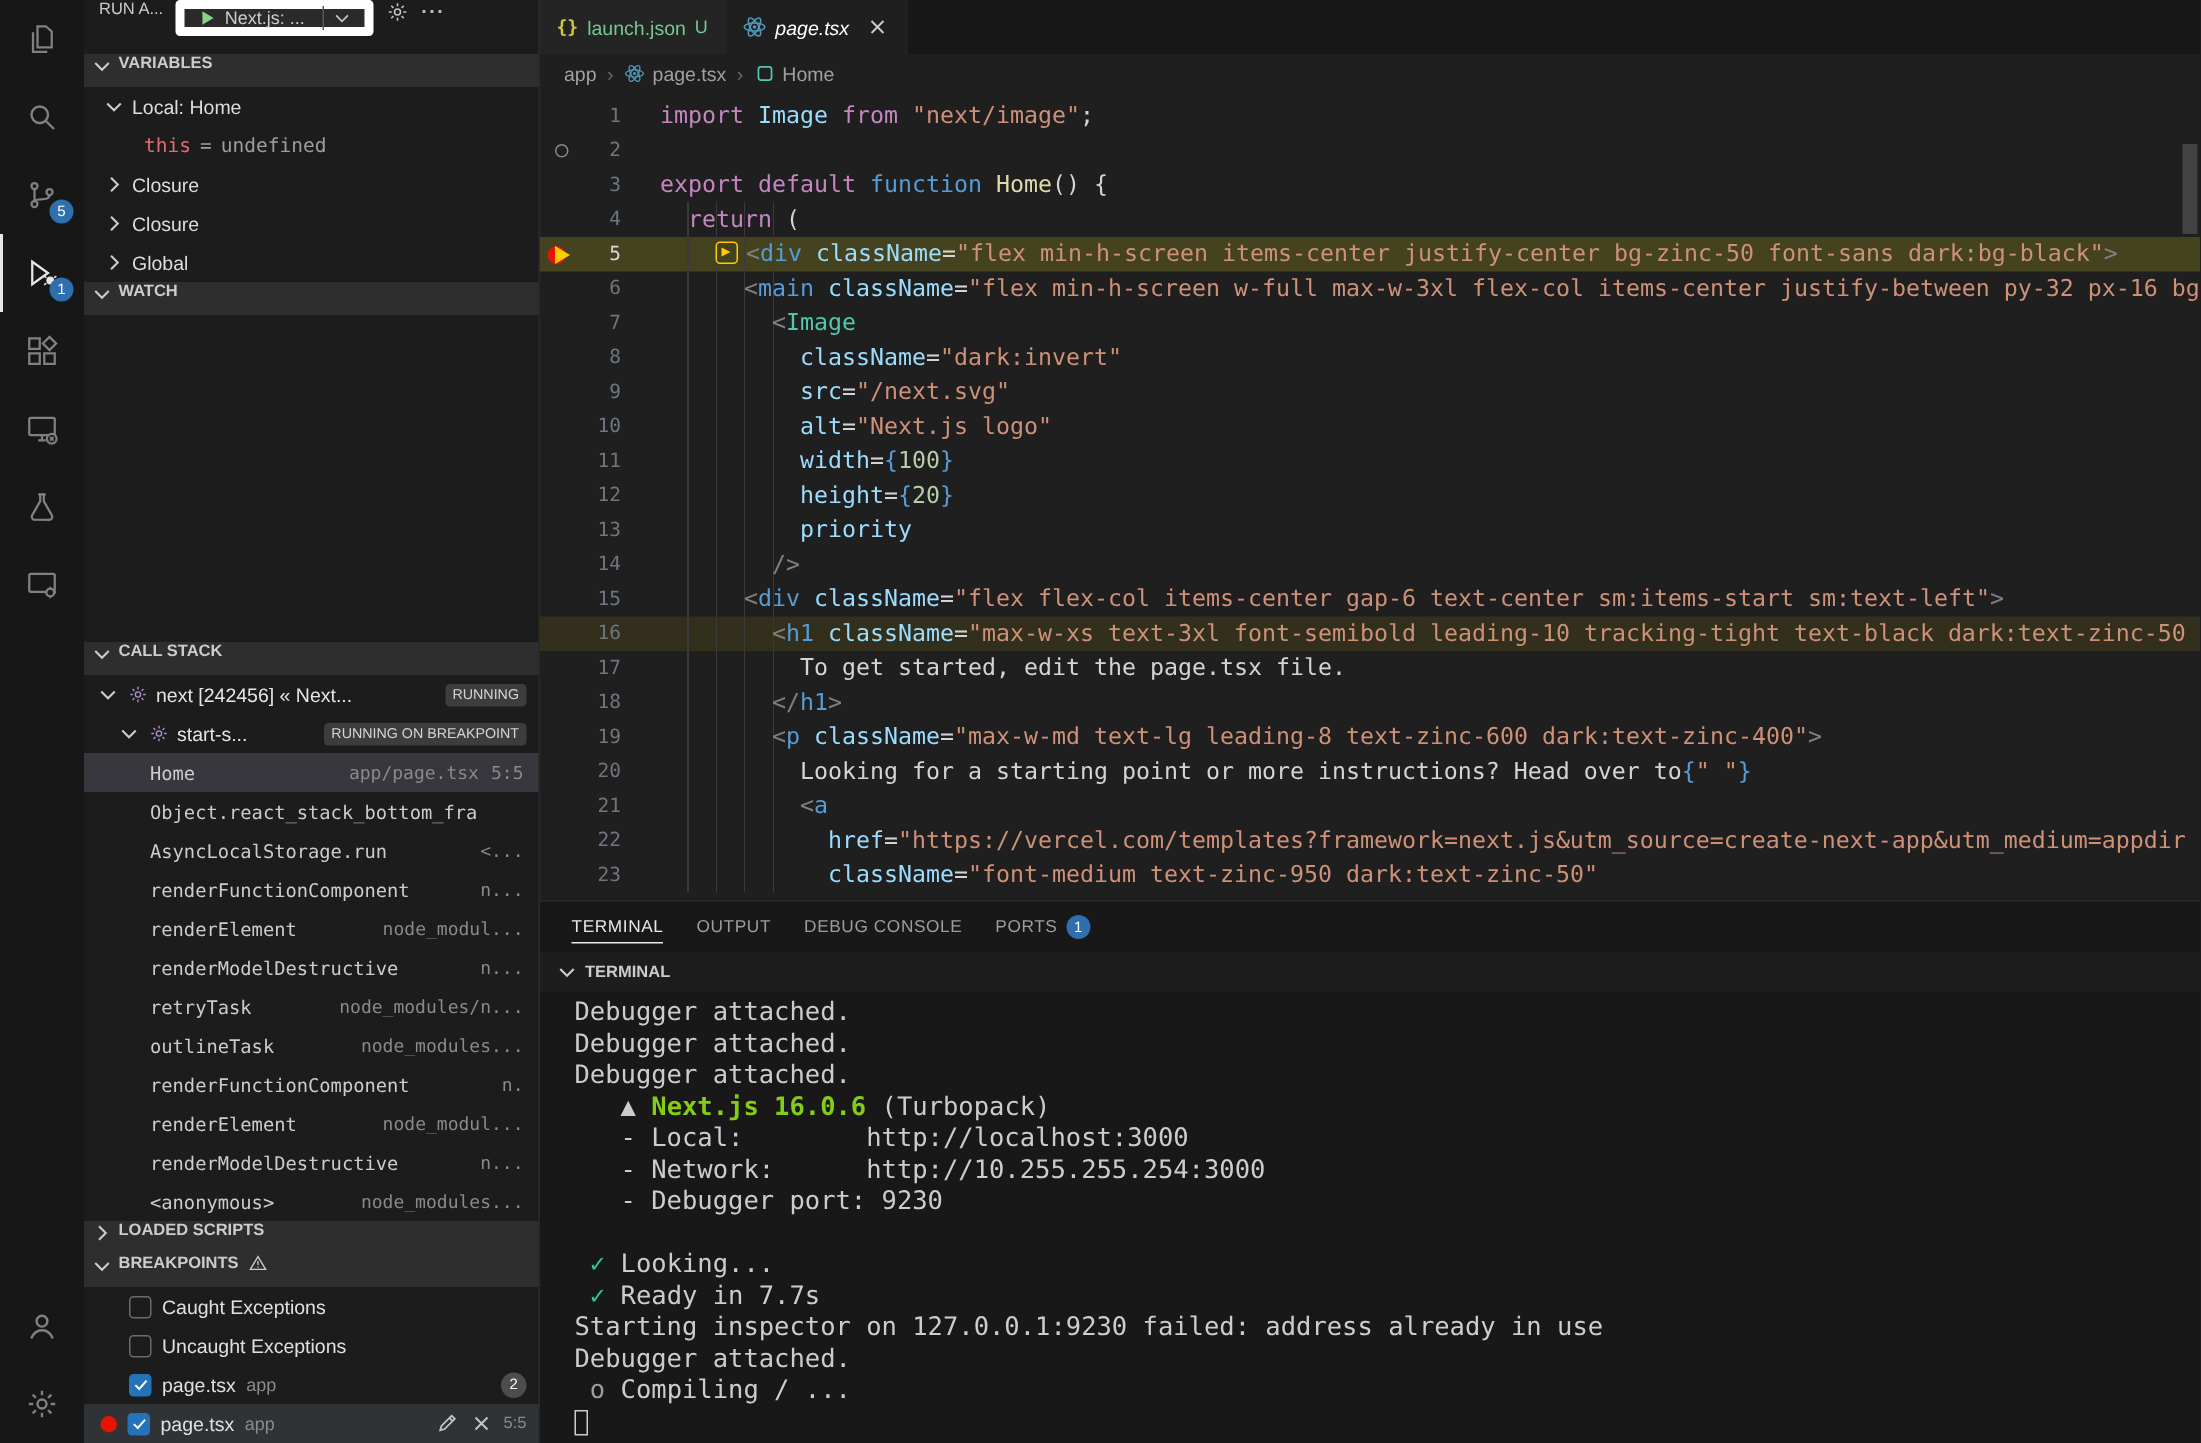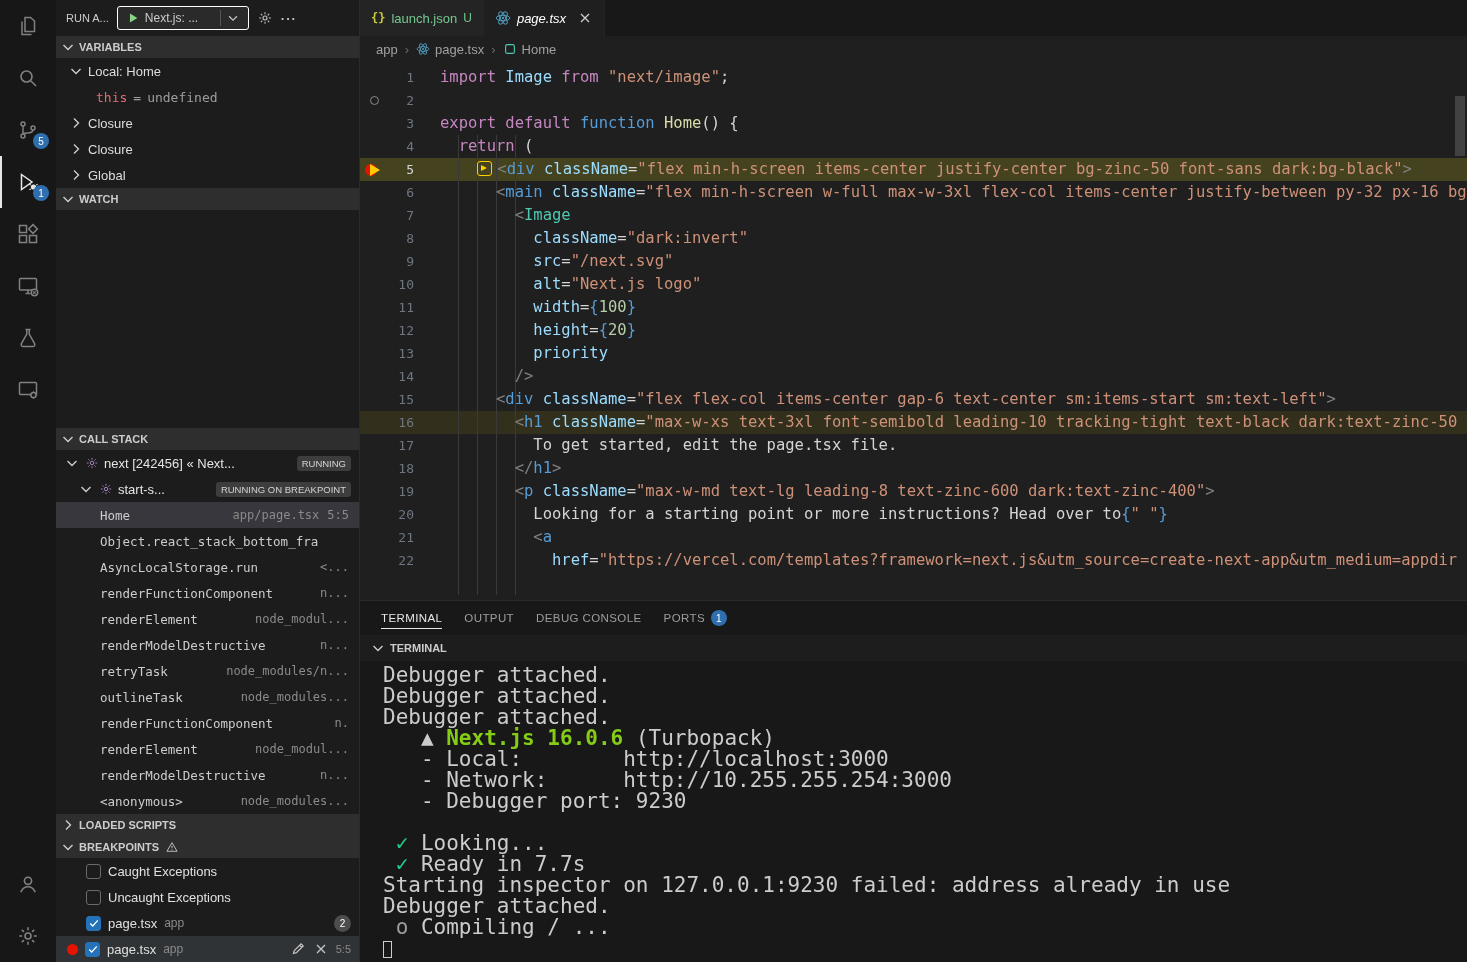--- a/index.html
+++ b/index.html
@@ -14,30 +14,30 @@
 
   
   .activitybar{width:56px;flex-shrink:0;background:#171717;display:flex;flex-direction:column;justify-content:space-between}
   .act-item{height:52px;display:flex;align-items:center;justify-content:center;position:relative;color:#818181;cursor:pointer}
   .act-item.active{color:#e7e7e7;box-shadow:inset 2px 0 0 #e7e7e7}
   .act-badge{position:absolute;right:7px;bottom:7px;min-width:16px;height:16px;border-radius:9px;background:#2f6fad;color:#fff;
     font-size:10px;display:flex;align-items:center;justify-content:center;padding:0 3px}
 
   
   .sidebar{width:304px;flex-shrink:0;background:#1c1c1c;border-right:1px solid #2b2b2b;display:flex;flex-direction:column;min-height:0}
-  .sb-header{height:36px;flex-shrink:0;display:flex;align-items:center;padding:0 10px;gap:8px}
+  .sb-header{height:36px;flex-shrink:0;display:flex;padding:0 10px;gap:8px}
   .sb-title{font-size:11px;color:#ccc;white-space:nowrap}
-  .cfg-picker{height:24px;width:132px;background:#2a2a2a;border:1px solid #ffffff;border-radius:3px;display:flex;align-items:center;
+  .cfg-picker{height:24px;width:132px;background:#2a2a2a;border:6px solid #ffffff;border-radius:3px;display:flex;align-items:center;
     padding:0 8px;gap:5px;cursor:pointer}
   .cfg-label{flex:1;font-size:12px;color:#ccc;white-space:nowrap;overflow:hidden;text-overflow:ellipsis}
   .cfg-sep{width:1px;height:16px;background:#555}
   .hdr-ic{color:#c5c5c5;cursor:pointer}
   .more-dots{color:#c5c5c5;font-weight:700;letter-spacing:1px;cursor:pointer}
 
-  .section-h{height:22px;flex-shrink:0;background:#2e2e2e;display:flex;align-items:center;padding:0 4px;gap:3px;
+  .section-h{height:22px;flex-shrink:0;background:#2e2e2e;display:flex;align-items:flex-start;padding:0 4px;gap:3px;
     font-size:11px;font-weight:700;color:#ccc;cursor:pointer}
   .chev{color:#ccc;flex-shrink:0}
   .warn-ic{color:#ccc;margin-left:4px}
 
   .tree-row{height:26px;flex-shrink:0;display:flex;align-items:center;gap:4px;padding:0 4px 0 12px;cursor:pointer;color:#ddd}
   .var-this{height:26px;flex-shrink:0;display:flex;align-items:center;gap:6px;padding-left:40px;
     font-family:"DejaVu Sans Mono",monospace;font-size:13px;cursor:pointer}
   .vn{color:#e06c75}.vsep{color:#9d9d9d}.vv{color:#9d9d9d}
   .watch-body{flex:1;min-height:0}
 
@@ -107,21 +107,21 @@
   .scroll-thumb{position:absolute;right:2px;top:34px;width:10px;height:60px;background:rgba(121,121,121,.4)}
 
   
   .panel{height:362px;flex-shrink:0;background:#181818;border-top:1px solid #2b2b2b;display:flex;flex-direction:column}
   .panel-tabs{height:34px;flex-shrink:0;display:flex;align-items:center;padding:0 12px;gap:4px}
   .ptab{display:flex;align-items:center;gap:6px;padding:0 9px;height:100%;font-size:11.5px;letter-spacing:.4px;color:#9d9d9d;cursor:pointer;position:relative}
   .ptab.active{color:#e7e7e7}
   .ptab.active::after{content:"";position:absolute;left:9px;right:9px;bottom:6px;height:1px;background:#e7e7e7}
   .ptab-badge{background:#2f6fad;color:#fff;font-size:10px;min-width:16px;height:16px;border-radius:8px;display:flex;align-items:center;justify-content:center}
   .term-header{height:26px;flex-shrink:0;display:flex;align-items:center;gap:4px;padding:0 10px;font-size:11px;font-weight:700;color:#ccc;background:#1d1d1d;cursor:pointer}
-  .term-content{flex:1;overflow:hidden;padding:4px 0 0 23px;font-family:"DejaVu Sans Mono",monospace;font-size:21px}
+  .term-content{flex:1;overflow:hidden;padding:4px 0 0 23px;font-family:"DejaVu Sans Mono",monospace;font-size:17px}
   .term-line{height:21px;line-height:21px;white-space:pre}
   .t-p{color:#ccc}.t-g{color:#23d18b}.t-m{color:#84cc16;font-weight:700}.t-d{color:#9d9d9d}
   .term-cursor{display:inline-block;width:9px;height:17px;border:1px solid #ccc;vertical-align:middle}
 </style>
 </head>
 <body>
 
 <svg width="0" height="0" style="position:absolute">
   <defs>
     <symbol id="s-files" viewBox="0 0 24 24">
@@ -565,20 +565,21 @@
         <div class="code-line"><span class="glyph"></span><span class="lnum">13</span><span class="ltext"><span class="tk-pln">          </span><span class="tk-attr">priority</span></span></div>
         <div class="code-line"><span class="glyph"></span><span class="lnum">14</span><span class="ltext"><span class="tk-pln">        </span><span class="tk-tag">/&gt;</span></span></div>
         <div class="code-line"><span class="glyph"></span><span class="lnum">15</span><span class="ltext"><span class="tk-pln">      </span><span class="tk-tag">&lt;</span><span class="tk-blue">div</span><span class="tk-pln"> </span><span class="tk-attr">className</span><span class="tk-pln">=</span><span class="tk-str">"flex flex-col items-center gap-6 text-center sm:items-start sm:text-left"</span><span class="tk-tag">&gt;</span></span></div>
         <div class="code-line dimbg"><span class="glyph"></span><span class="lnum">16</span><span class="ltext"><span class="tk-pln">        </span><span class="tk-tag">&lt;</span><span class="tk-blue">h1</span><span class="tk-pln"> </span><span class="tk-attr">className</span><span class="tk-pln">=</span><span class="tk-str">"max-w-xs text-3xl font-semibold leading-10 tracking-tight text-black dark:text-zinc-50</span></span></div>
         <div class="code-line"><span class="glyph"></span><span class="lnum">17</span><span class="ltext"><span class="tk-pln">          To get started, edit the page.tsx file.</span></span></div>
         <div class="code-line"><span class="glyph"></span><span class="lnum">18</span><span class="ltext"><span class="tk-pln">        </span><span class="tk-tag">&lt;/</span><span class="tk-blue">h1</span><span class="tk-tag">&gt;</span></span></div>
         <div class="code-line"><span class="glyph"></span><span class="lnum">19</span><span class="ltext"><span class="tk-pln">        </span><span class="tk-tag">&lt;</span><span class="tk-blue">p</span><span class="tk-pln"> </span><span class="tk-attr">className</span><span class="tk-pln">=</span><span class="tk-str">"max-w-md text-lg leading-8 text-zinc-600 dark:text-zinc-400"</span><span class="tk-tag">&gt;</span></span></div>
         <div class="code-line"><span class="glyph"></span><span class="lnum">20</span><span class="ltext"><span class="tk-pln">          Looking for a starting point or more instructions? Head over to</span><span class="tk-blue">{</span><span class="tk-str">" "</span><span class="tk-blue">}</span></span></div>
         <div class="code-line"><span class="glyph"></span><span class="lnum">21</span><span class="ltext"><span class="tk-pln">          </span><span class="tk-tag">&lt;</span><span class="tk-blue">a</span></span></div>
         <div class="code-line"><span class="glyph"></span><span class="lnum">22</span><span class="ltext"><span class="tk-pln">            </span><span class="tk-attr">href</span><span class="tk-pln">=</span><span class="tk-str">"https://vercel.com/templates?framework=next.js&amp;utm_source=create-next-app&amp;utm_medium=appdir</span></span></div>
+        <div class="code-line"><span class="glyph"></span><span class="lnum">23</span><span class="ltext"><span class="tk-pln">            </span><span class="tk-attr">className</span><span class="tk-pln">=</span><span class="tk-str">"font-medium text-zinc-950 dark:text-zinc-50"</span></span></div>
       </div>
     <div class="scroll-thumb"></div>
   </div>
 
   <div class="panel">
     <div class="panel-tabs" id="panel-tabs">
         <div class="ptab active">
           <span class="ptab-label">TERMINAL</span>
         </div>
         <div class="ptab">

